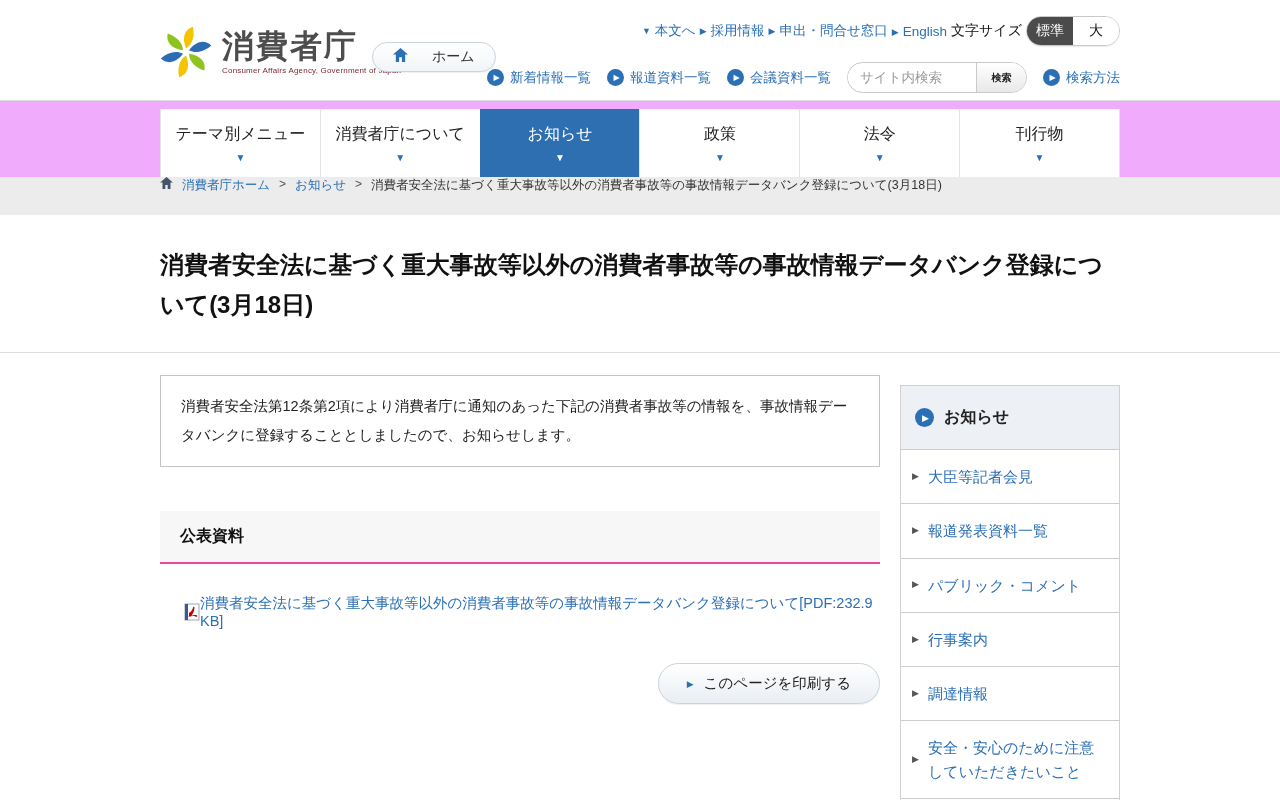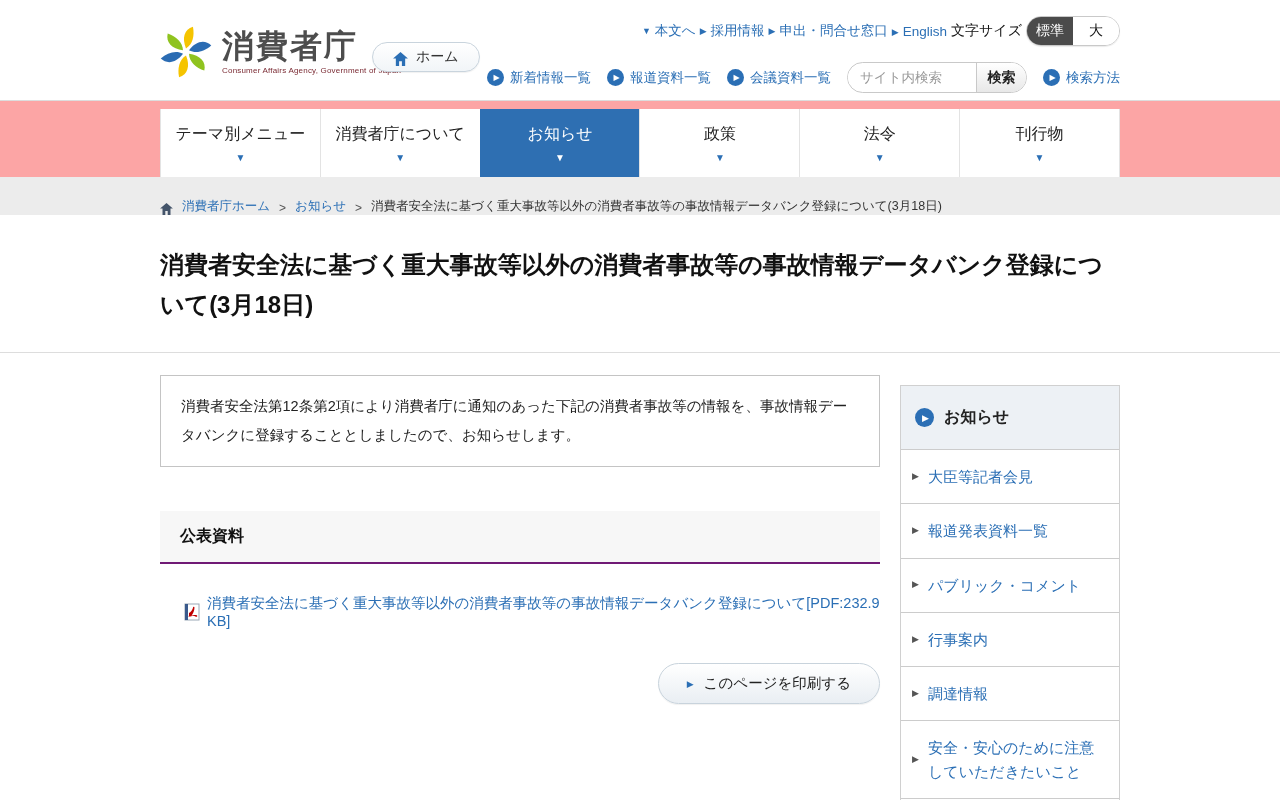--- a/index.html
+++ b/index.html
@@ -5,21 +5,21 @@
   * { margin:0; padding:0; box-sizing:border-box; }
   html,body { width:1280px; height:800px; overflow:hidden; background:#fff;
     font-family:"Liberation Sans","DejaVu Sans",sans-serif; color:#222; }
 
   
   .header { position:relative; height:100px; background:#fff; }
   .logo-area { position:absolute; left:160px; top:26px; display:flex; align-items:center; gap:10px; }
   .logo-mark { width:52px; height:52px; }
   .logo-title { font-size:32px; font-weight:bold; color:#4d4d4d; letter-spacing:2px; line-height:1.1; }
   .logo-tagline { font-size:8px; color:#7a2a33; margin-top:2px; letter-spacing:.2px; }
-  .home-btn { position:absolute; left:372px; top:42px; display:inline-flex; align-items:flex-end; gap:8px;
+  .home-btn { position:absolute; left:372px; top:42px; display:inline-flex; align-items:flex-start; gap:24px;
     padding:5px 20px; border:1px solid #c9d4dd; border-radius:16px;
     background:linear-gradient(#ffffff,#f1f5f8); font-size:14px; color:#333; cursor:pointer;
     box-shadow:0 1px 1px rgba(0,0,0,.06); }
   .util-row1 { position:absolute; right:160px; top:16px; display:flex; align-items:center; gap:4px; font-size:13.5px; }
   .util-row2 { position:absolute; right:160px; top:62px; display:flex; align-items:center; gap:16px; font-size:13.5px; }
   a.blue-link { color:#2b6fb5; text-decoration:none; cursor:pointer; }
   .tri { font-size:9px; color:#2b6fb5; margin-right:4px; vertical-align:1px; }
   .fs-label { color:#111; font-size:14px; }
   .fs-toggle { display:flex; border:1px solid #c9c9c9; border-radius:16px; overflow:hidden; height:30px;
     box-shadow:0 1px 1px rgba(0,0,0,.08); }
@@ -28,51 +28,51 @@
   .fs-large { background:#fff; color:#111; }
   .circle-ic { display:inline-flex; width:17px; height:17px; border-radius:50%; background:#2b6fb5;
     color:#fff; font-size:8px; align-items:center; justify-content:center; padding-left:2px; flex:0 0 auto; }
   .qlink { display:inline-flex; align-items:center; gap:6px; }
   .search-pill { display:flex; align-items:center; border:1px solid #c9c9c9; border-radius:16px;
     overflow:hidden; height:31px; background:#fff; }
   .search-input { border:none; outline:none; width:128px; padding:0 12px; font-size:13.5px; color:#333;
     font-family:inherit; }
   .search-input::placeholder { color:#999; }
   .search-btn { width:50px; height:100%; border:none; border-left:1px solid #c9c9c9; cursor:pointer;
-    background:linear-gradient(#ffffff,#e8e8e8); font-size:14px; font-weight:bold; color:#222; font-family:inherit; }
-
-  
-  .nav-band { border-top:1px solid #ddd; background:#fca5a5; padding-top:8px; }
+    background:linear-gradient(#ffffff,#e8e8e8); font-size:10px; font-weight:bold; color:#222; font-family:inherit; }
+
+  
+  .nav-band { border-top:1px solid #ddd; background:#f0abfc; padding-top:8px; }
   .nav-inner { margin:0 160px; display:flex; height:68px; }
   .nav-item { flex:1; display:flex; flex-direction:column; align-items:center; justify-content:center;
     gap:7px; font-size:16px; color:#222; cursor:pointer; border-left:1px solid #e3e3e3; background:#fff; }
   .nav-item:last-child { border-right:1px solid #e3e3e3; }
   .nav-item .chev { font-size:10px; color:#2b6fb5; }
   .nav-item.active { background:#2e6fb2; color:#fff; border-color:#2e6fb2; }
   .nav-item.active .chev { color:#fff; }
 
   
-  .breadcrumb { background:#ececec; height:38px; display:flex; align-items:flex-end; padding:0 160px;
+  .breadcrumb { background:#ececec; height:38px; display:flex; align-items:flex-start; padding:0 160px;
     gap:9px; font-size:12.5px; }
   .crumb-sep { color:#555; font-size:12px; }
   .crumb-current { color:#333; }
 
   
   .title-band { padding:30px 160px 28px; border-bottom:1px solid #ddd; background:#fff; }
   .page-title { font-size:24px; font-weight:bold; color:#111; line-height:1.65; width:960px; }
 
   
   .main { display:flex; padding:0 160px; align-items:flex-start; }
   .main-left { width:720px; margin-right:20px; }
   .date-block { margin-top:34px; text-align:right; font-size:14px; line-height:1.9; color:#222; }
   .notice-box { margin-top:22px; border:1px solid #c4c4c4; padding:16px 20px; font-size:14.5px;
     line-height:2; color:#222; }
-  .section-header { margin-top:44px; background:#f7f7f7; border-bottom:2px solid #701a75;
+  .section-header { margin-top:44px; background:#f7f7f7; border-bottom:2px solid #ec4899;
     padding:15px 20px; font-size:16px; font-weight:bold; color:#111; }
-  .pdf-row { margin-top:30px; padding-left:24px; display:flex; align-items:center; gap:7px; font-size:14.5px; }
+  .pdf-row { margin-top:30px; padding-left:24px; display:flex; align-items:center; font-size:14.5px; }
   .pdf-ic { flex:0 0 auto; }
   .print-row { margin-top:34px; display:flex; justify-content:flex-end; }
   .print-btn { display:inline-flex; align-items:center; gap:10px; padding:10px 28px;
     border:1px solid #c8d3dc; border-radius:21px; background:linear-gradient(#ffffff,#e9eef3);
     font-size:14.5px; color:#222; cursor:pointer; box-shadow:0 1px 1px rgba(0,0,0,.06); }
   .print-btn .tri { margin-right:0; }
 
   
   .sidebar { width:220px; margin-top:32px; border:1px solid #d0d0d0; border-bottom:none; background:#fff; }
   .sidebar-header { background:#edf1f5; padding:21px 14px; display:flex; align-items:center; gap:10px;

